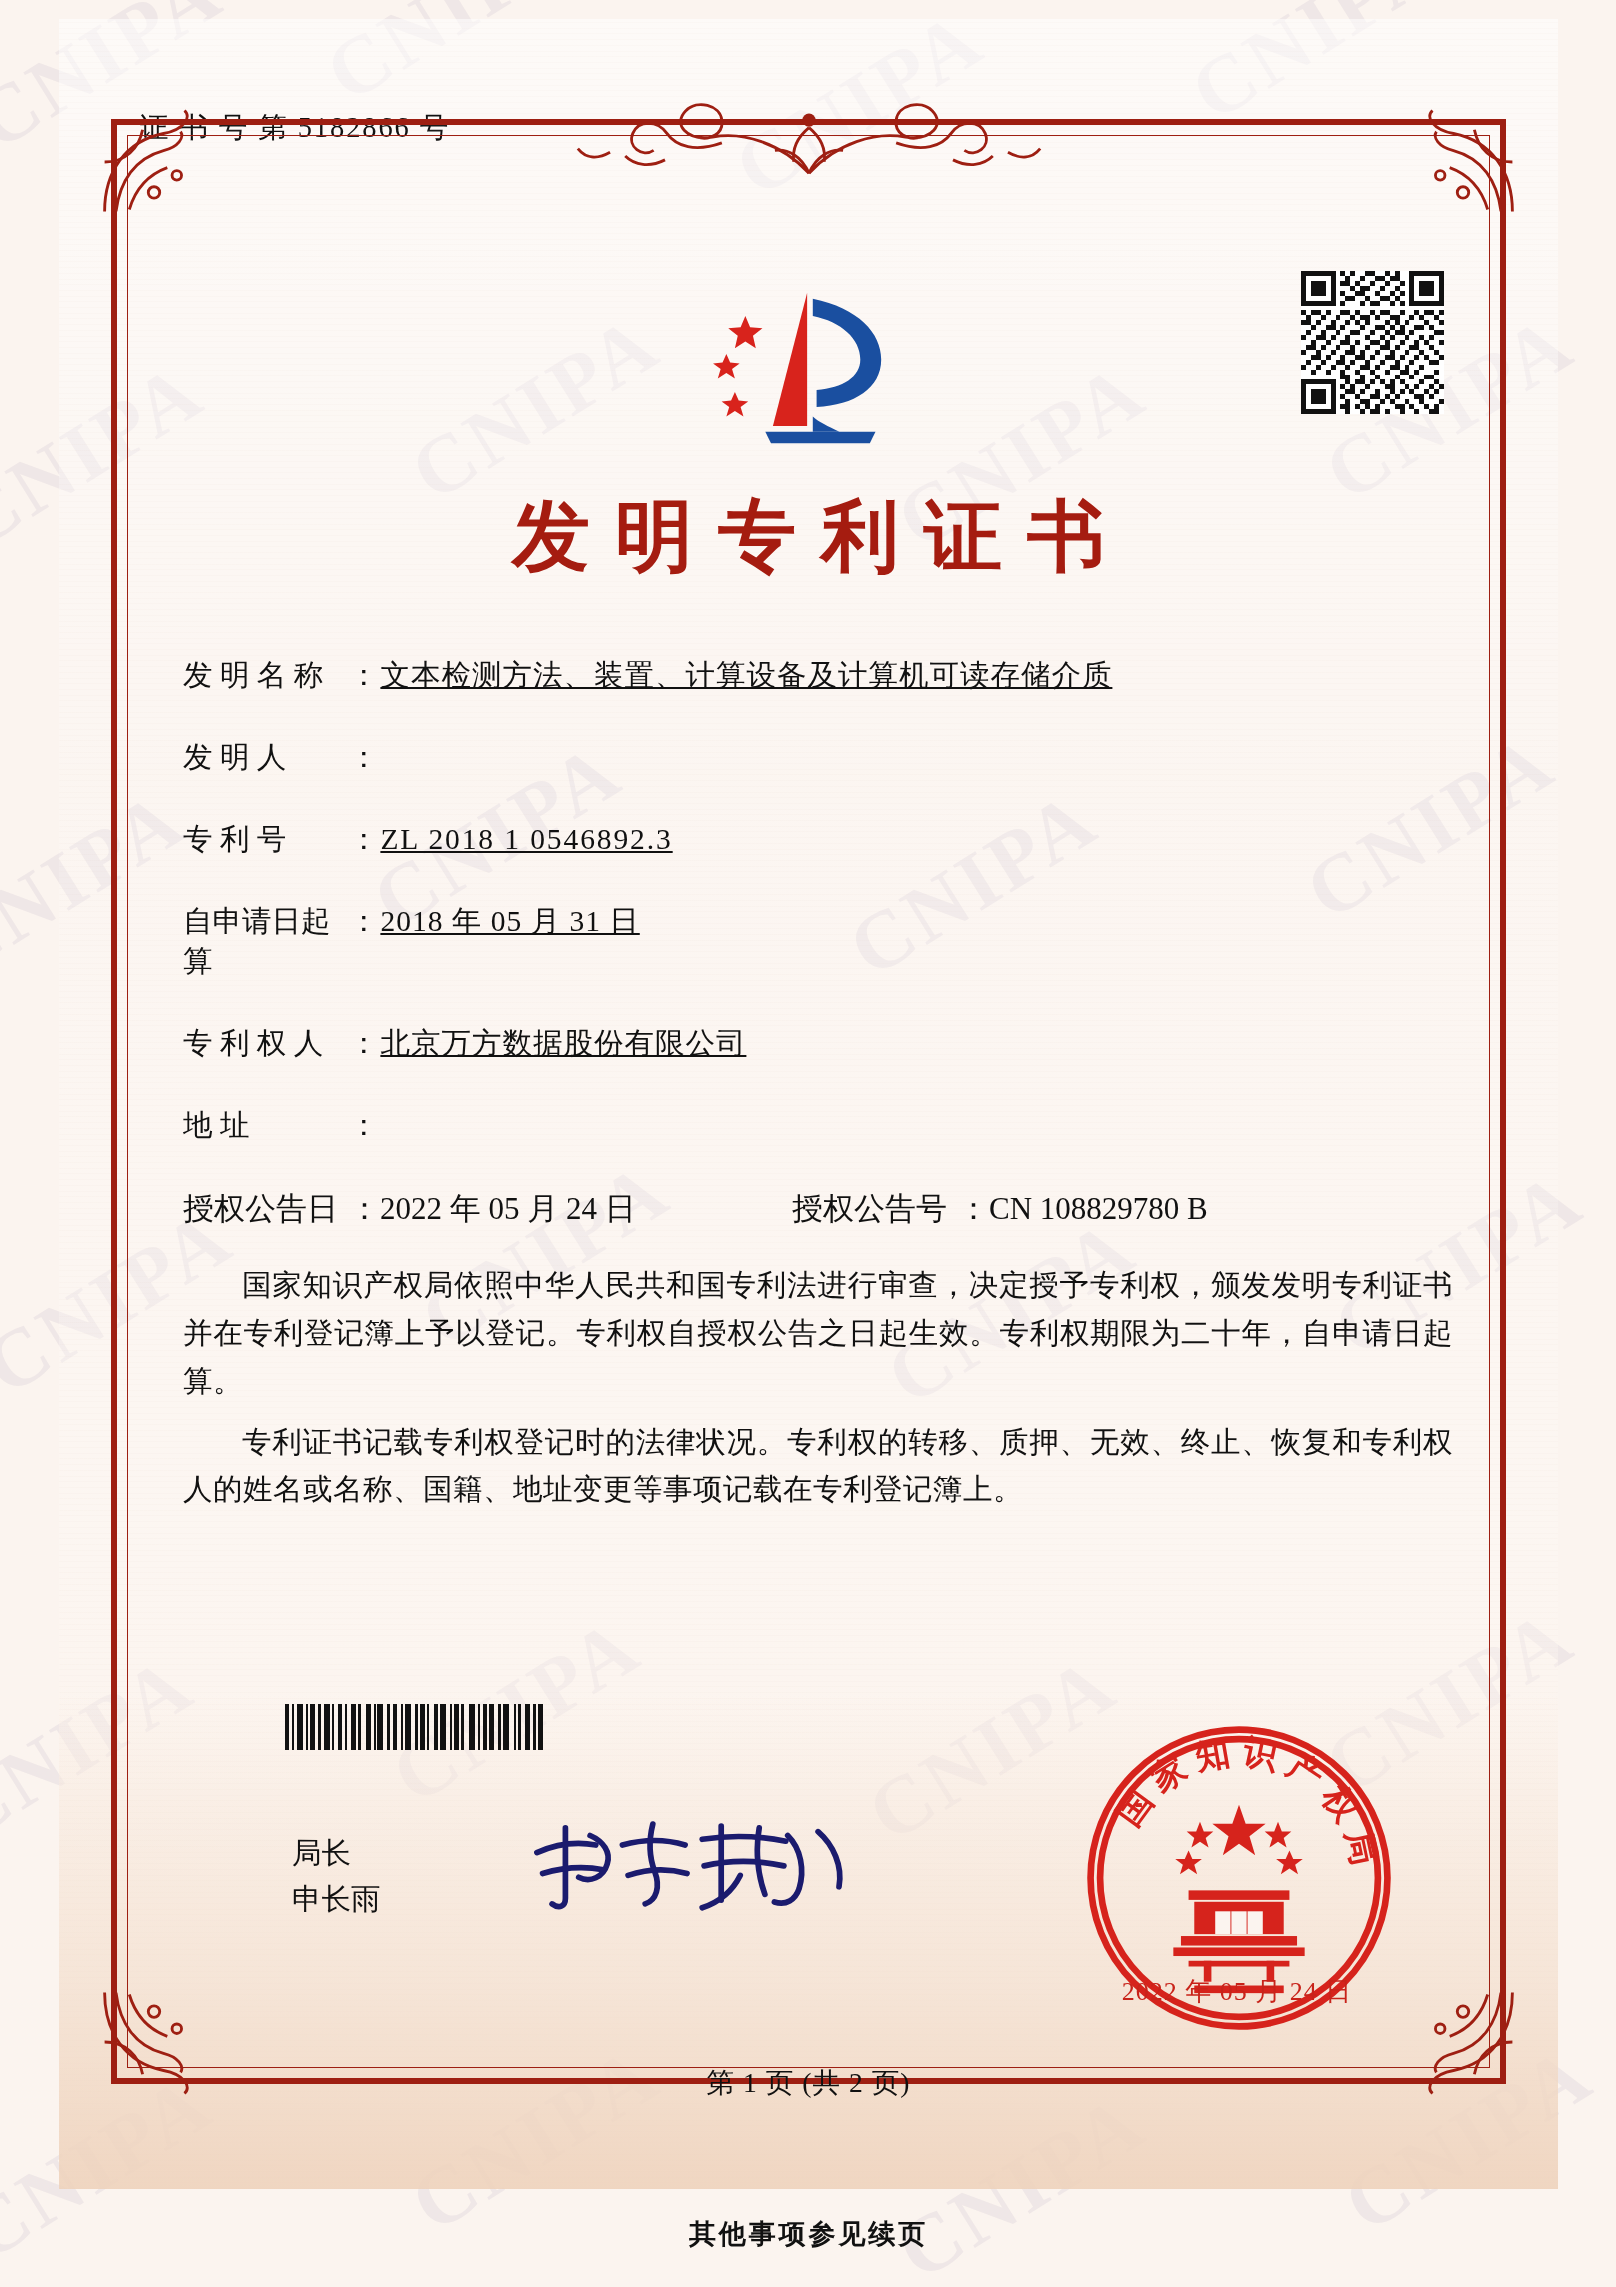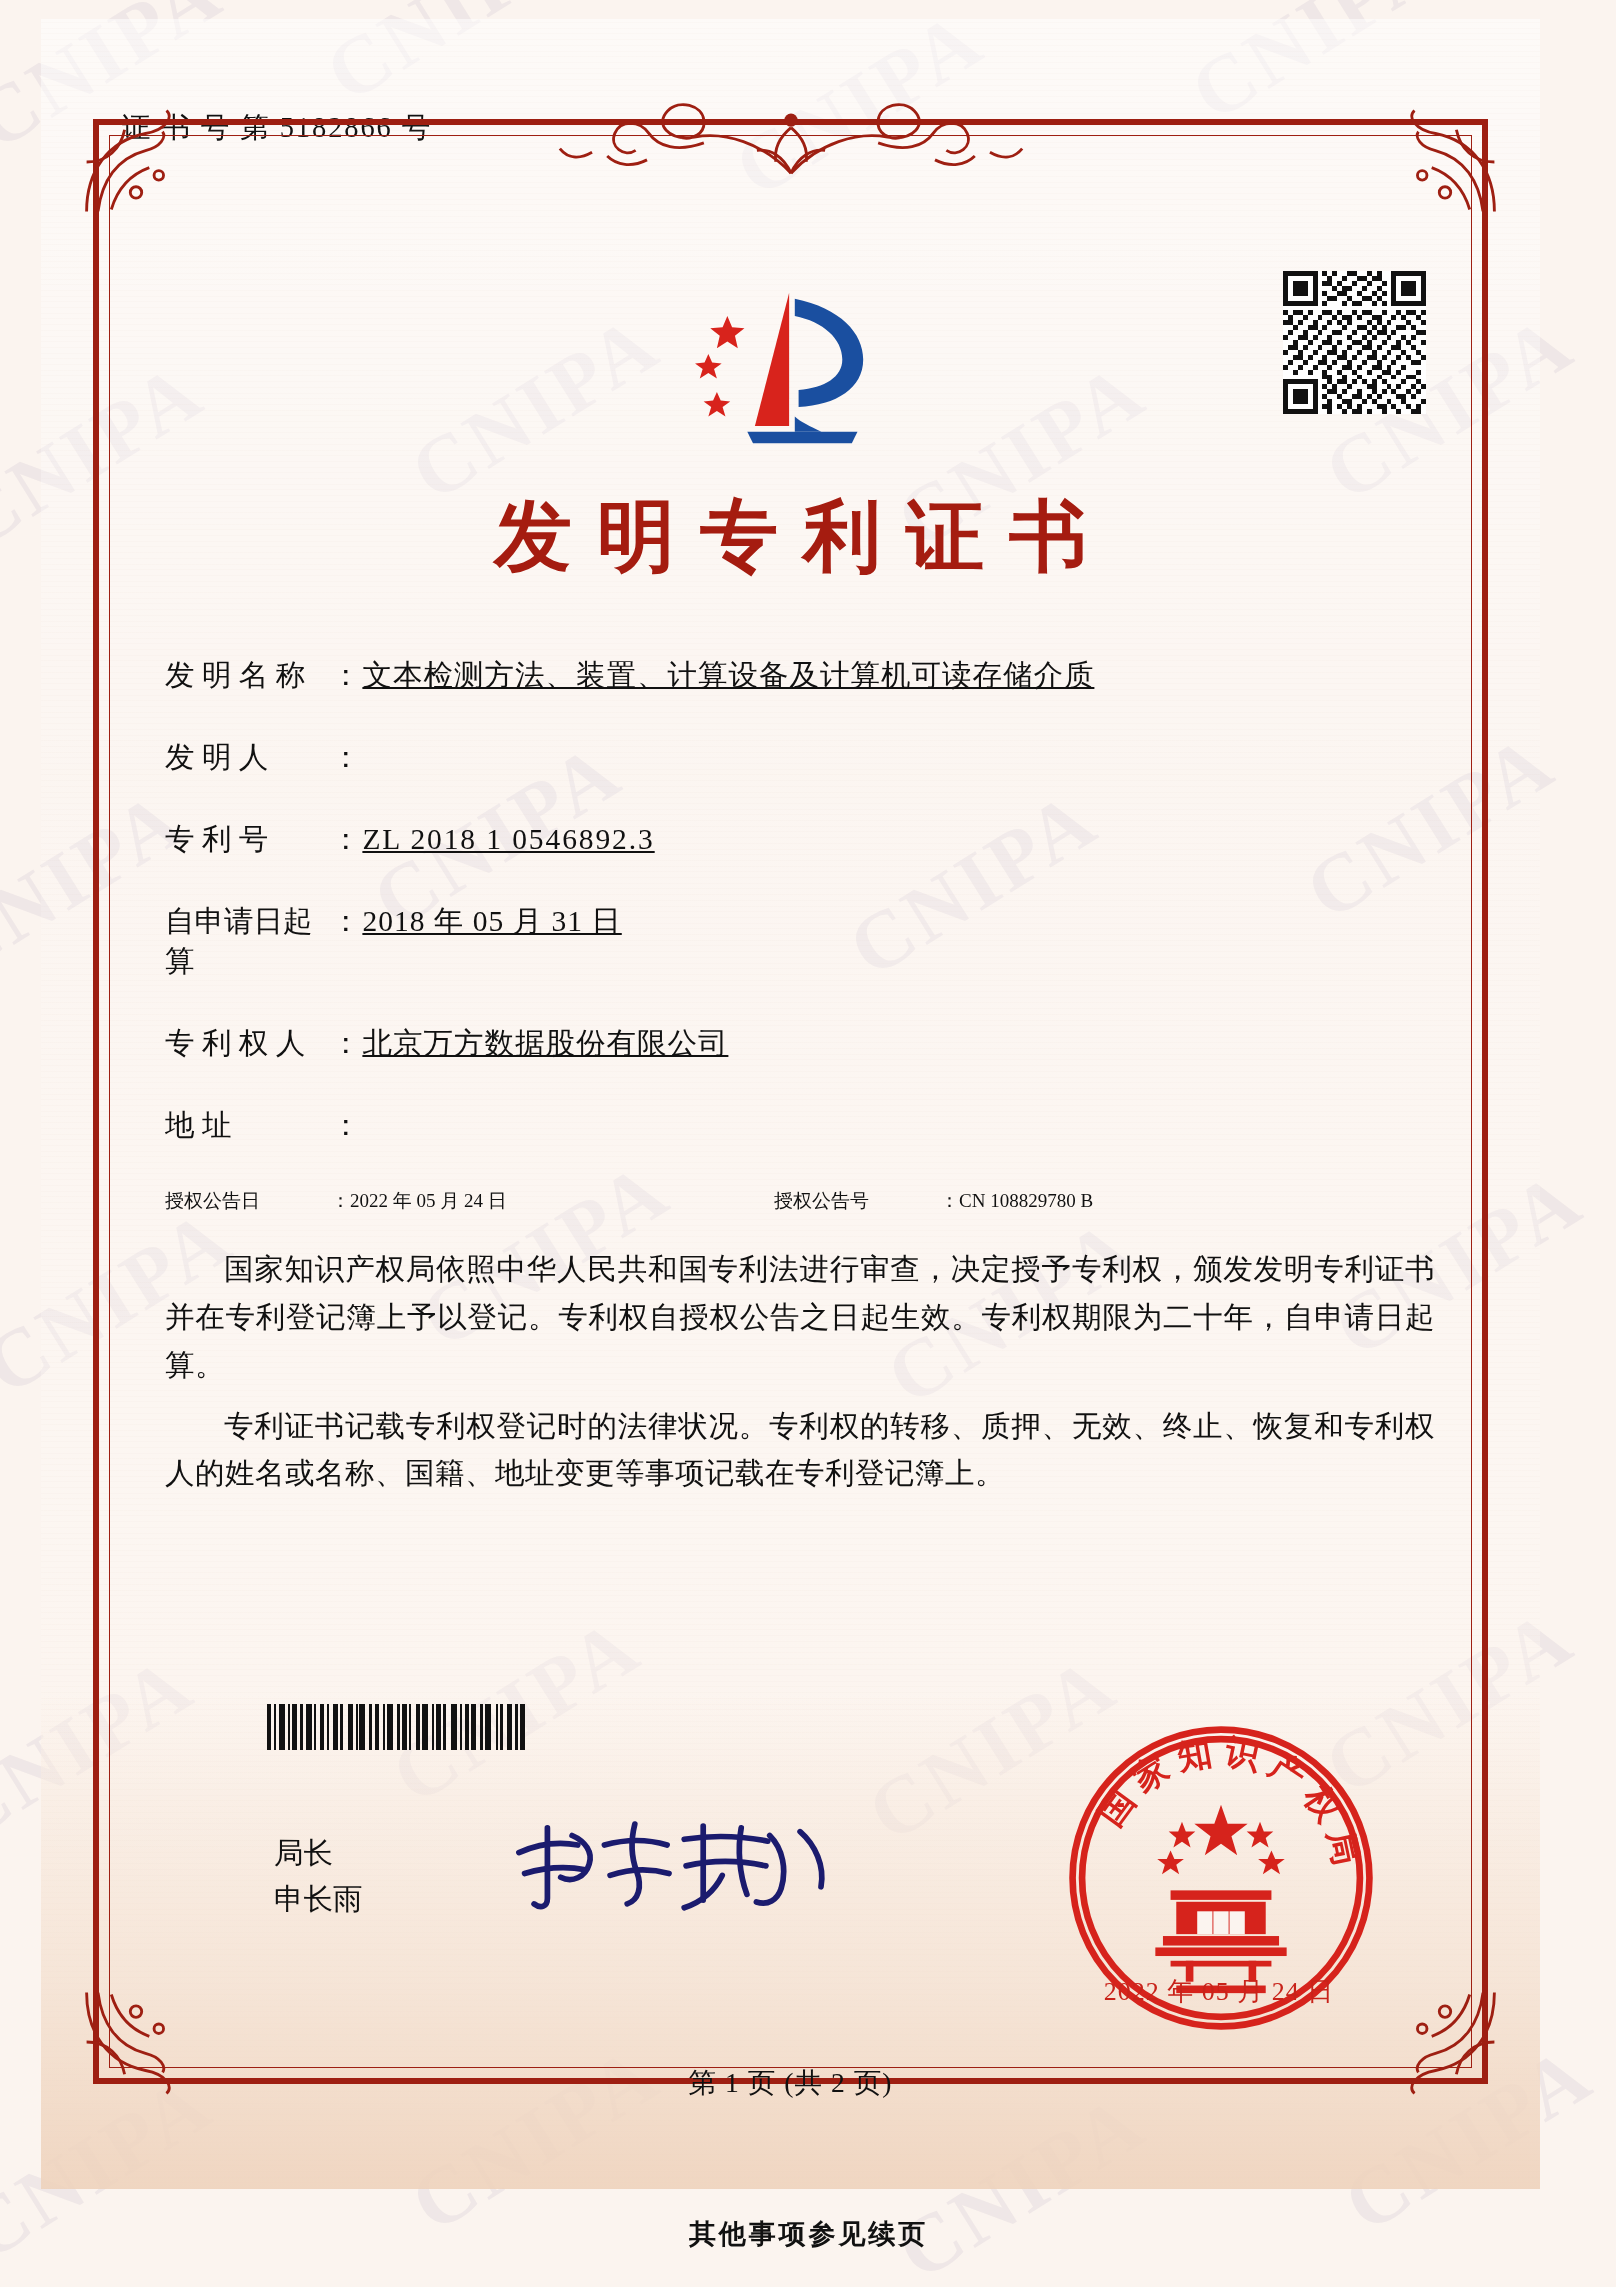--- a/index.html
+++ b/index.html
@@ -20,21 +20,21 @@
     font-weight:700;
     color:rgba(160,150,180,0.13);
     transform:rotate(-32deg);
     white-space:nowrap;
     letter-spacing:3.8px;
   }
 
   
   .page{
     position:absolute;
-    left:41px;top:19px;
+    left:59px;top:19px;
     width:1499px;height:2170px;
     background:
       linear-gradient(180deg,rgba(255,255,255,0.55),rgba(255,255,255,0.15) 35%,rgba(255,250,246,0.35) 70%,rgba(250,238,228,0.55));
     overflow:hidden;
   }
   .page-inner-bg{
     position:absolute;inset:0;
     background:repeating-linear-gradient(0deg,rgba(214,190,175,0.05) 0px,rgba(214,190,175,0.05) 1px,rgba(255,255,255,0) 1px,rgba(255,255,255,0) 5.7px);
   }
   .bottom-tint{
@@ -96,21 +96,21 @@
   .fields{position:absolute;left:124px;right:105px;top:637px;}
   .field{display:flex;align-items:baseline;margin-bottom:42px;font-size:29.5px;color:#111;}
   .field .lbl{
     width:166px;flex:none;
     display:flex;justify-content:space-between;
   }
   .field .colon{margin:0 1.9px 0 0;}
   .field .val{flex:1;letter-spacing:1px;text-decoration:underline;}
   .field .val.mono{letter-spacing:1.9px;}
 
-  .field-row2{display:flex;align-items:baseline;font-size:19px;color:#111;margin-bottom:32px;}
+  .field-row2{display:flex;align-items:baseline;font-size:31px;color:#111;margin-bottom:32px;}
   .field-row2 .cell{display:flex;align-items:baseline;}
   .field-row2 .cell.first{width:609px;}
   .field-row2 .lbl{width:166px;flex:none;display:flex;justify-content:space-between;}
 
   .para{
     font-size:29.5px;color:#111;line-height:1.62;text-align:justify;
     margin-top:13.3px;text-indent:59px;letter-spacing:0.5px;
   }
 
   

